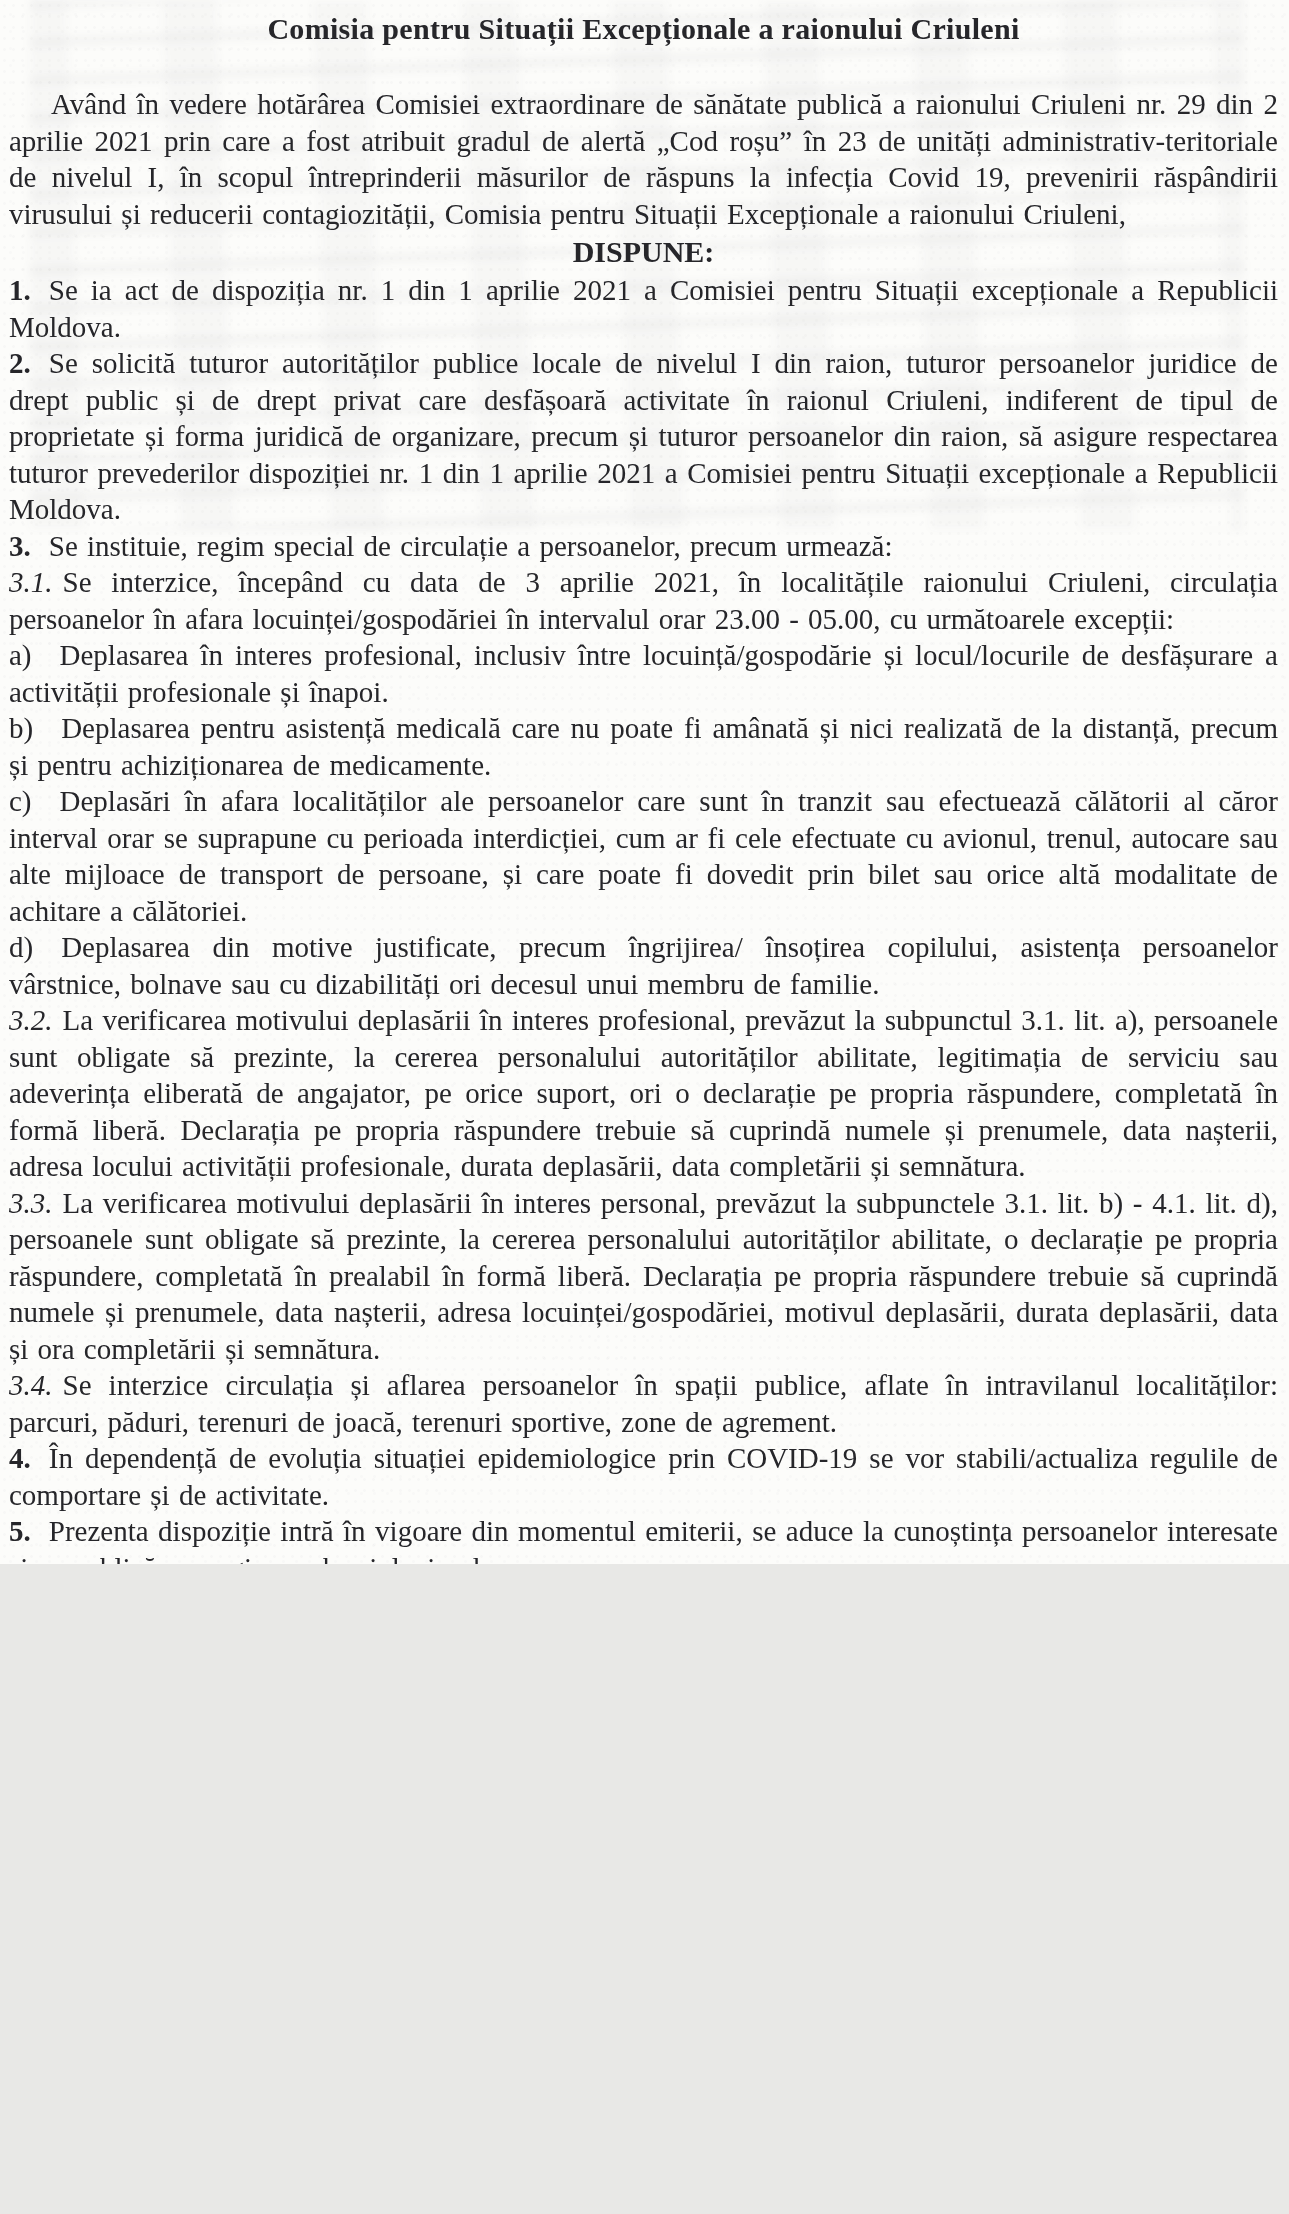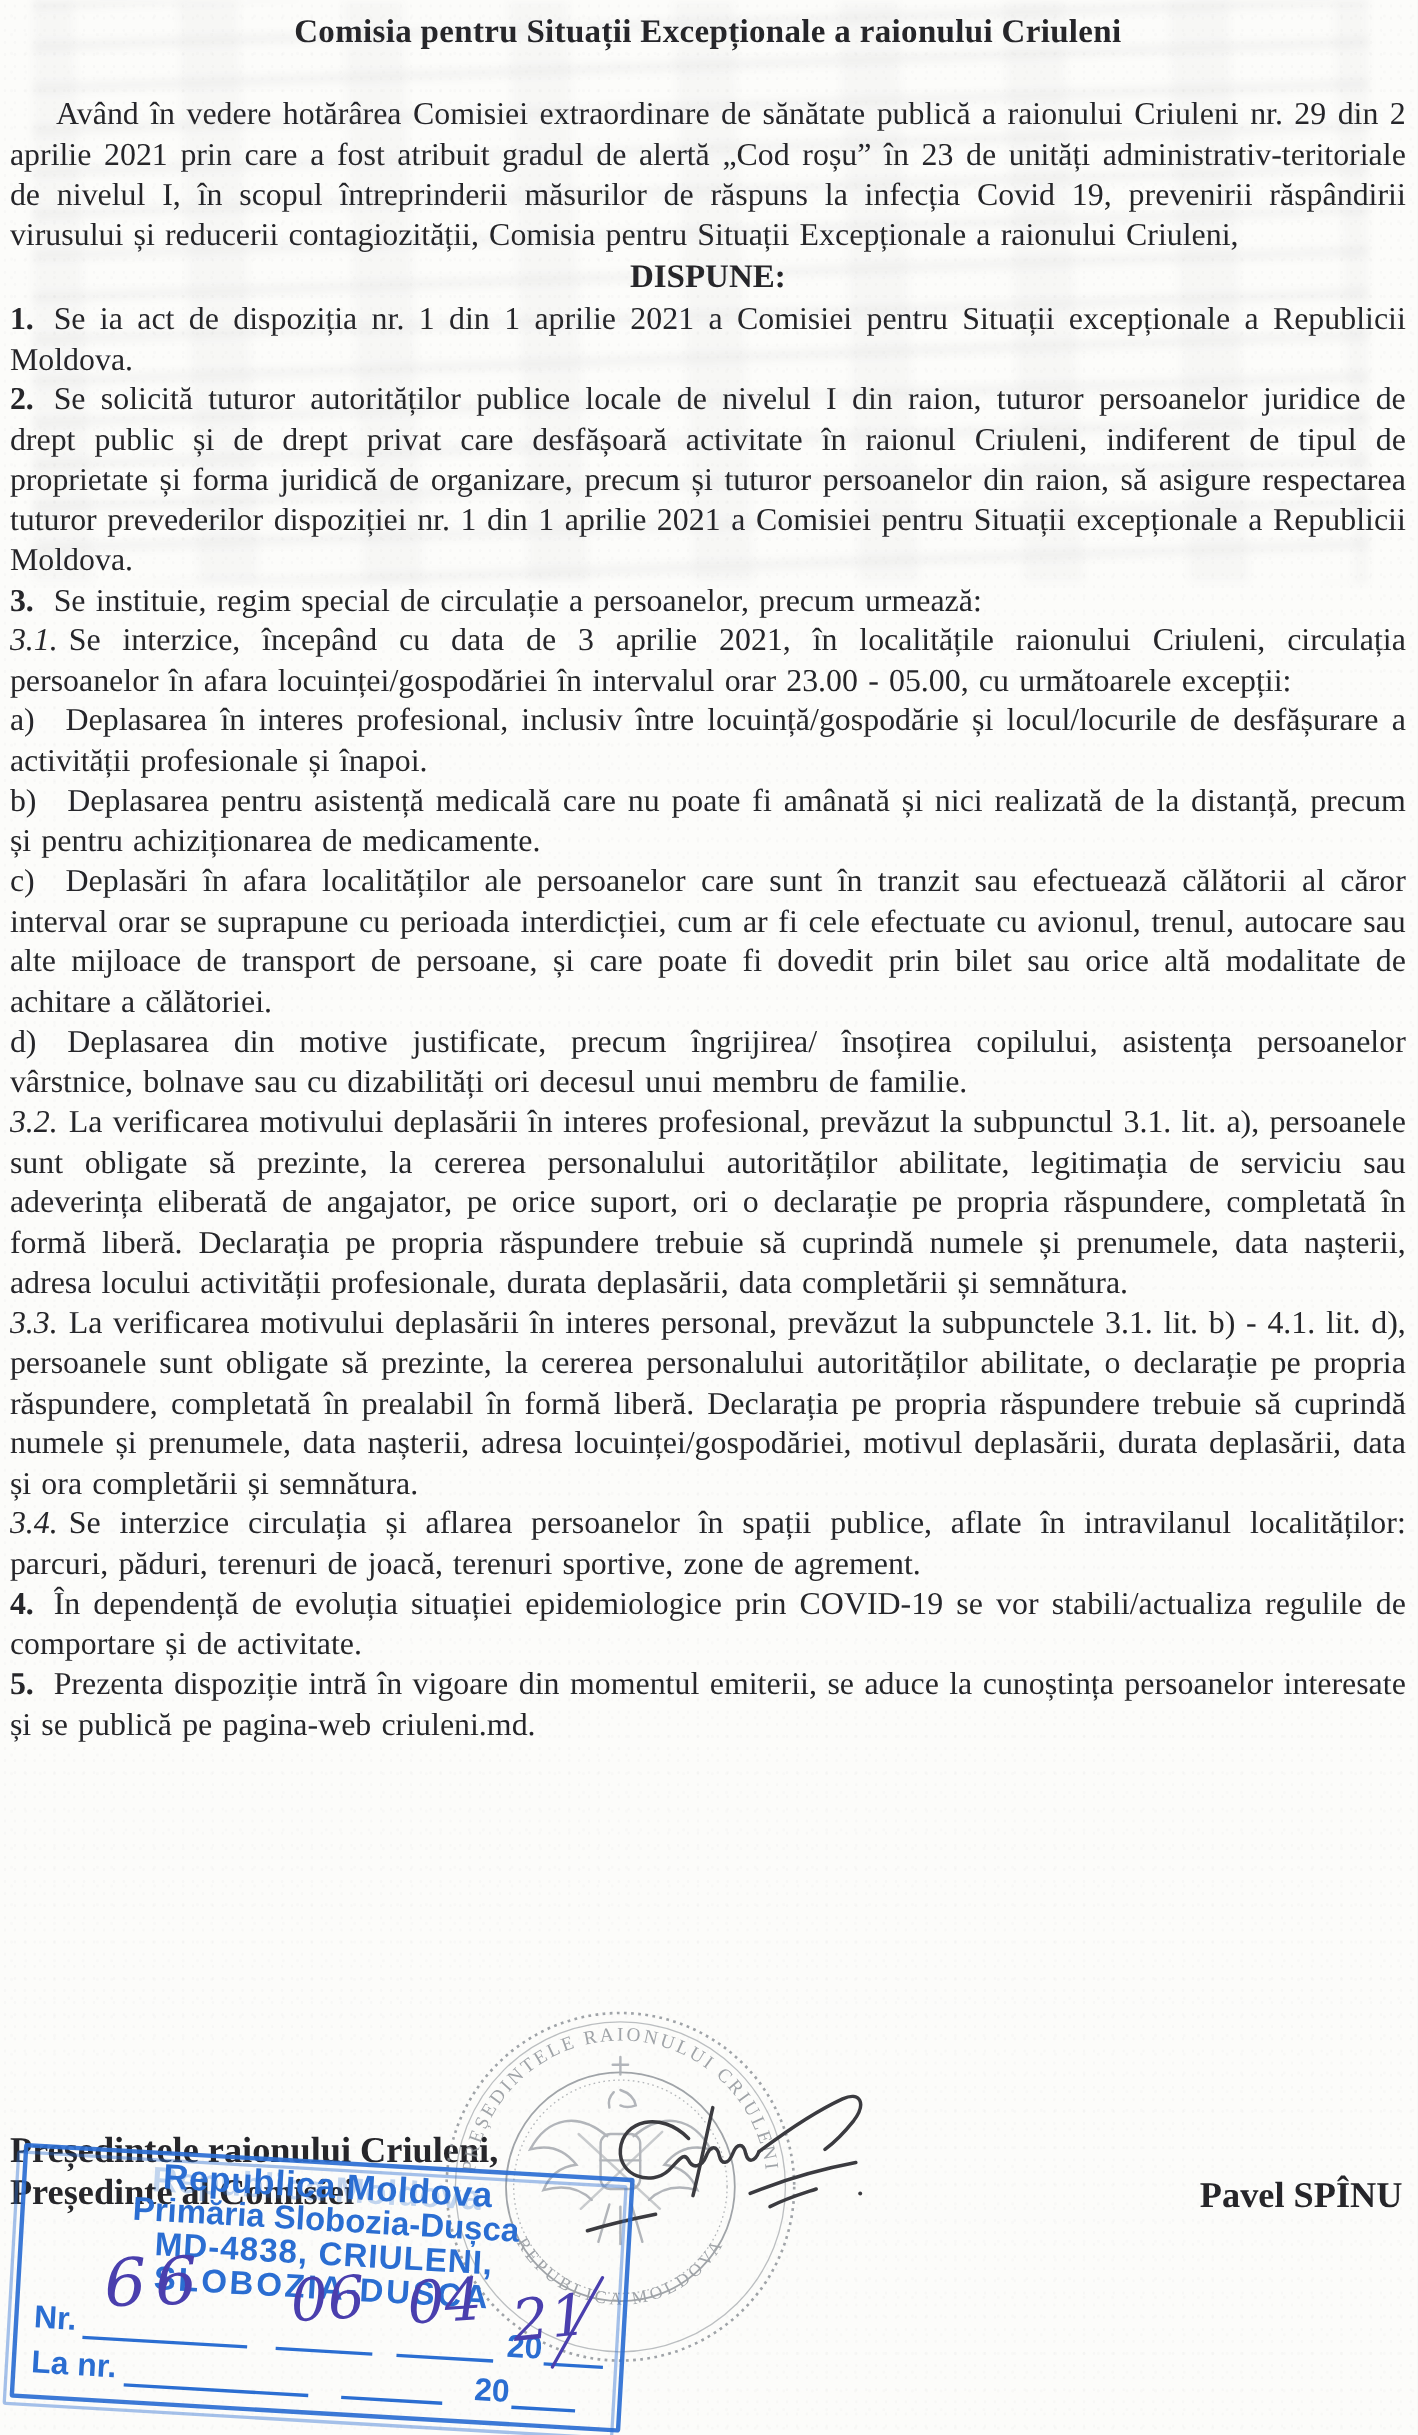--- a/index.html
+++ b/index.html
@@ -1,17 +1,17 @@
 <!DOCTYPE html>
 <html><head>
 <meta charset="utf-8">
 <style>
   html,body { margin:0; padding:0; background:#e8e8e6; }
   .page {
-    position:relative; width:1289px; height:2214px;
+    position:relative; width:1289px; height:1564px;
     background:#fcfcfa; overflow:hidden;
     font-family:"Liberation Serif", serif; color:#26262a;
   }
   
   .noise {
     position:absolute; inset:0; pointer-events:none; opacity:.45;
     background-image:
       radial-gradient(rgba(40,40,50,.05) 1px, transparent 1.5px),
       radial-gradient(rgba(40,40,50,.04) 1px, transparent 1.5px);
     background-size:9px 11px, 13px 17px; background-position:0 0, 4px 6px;

